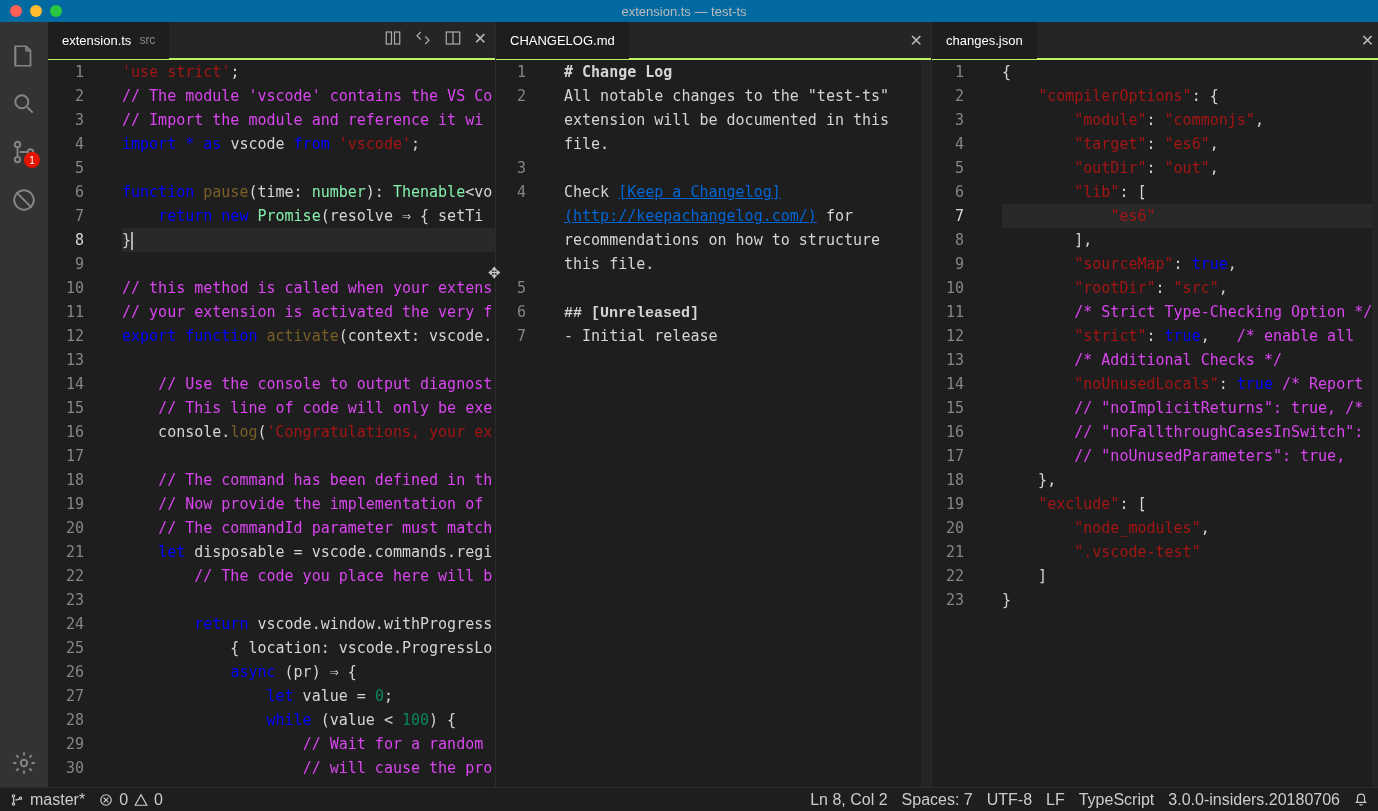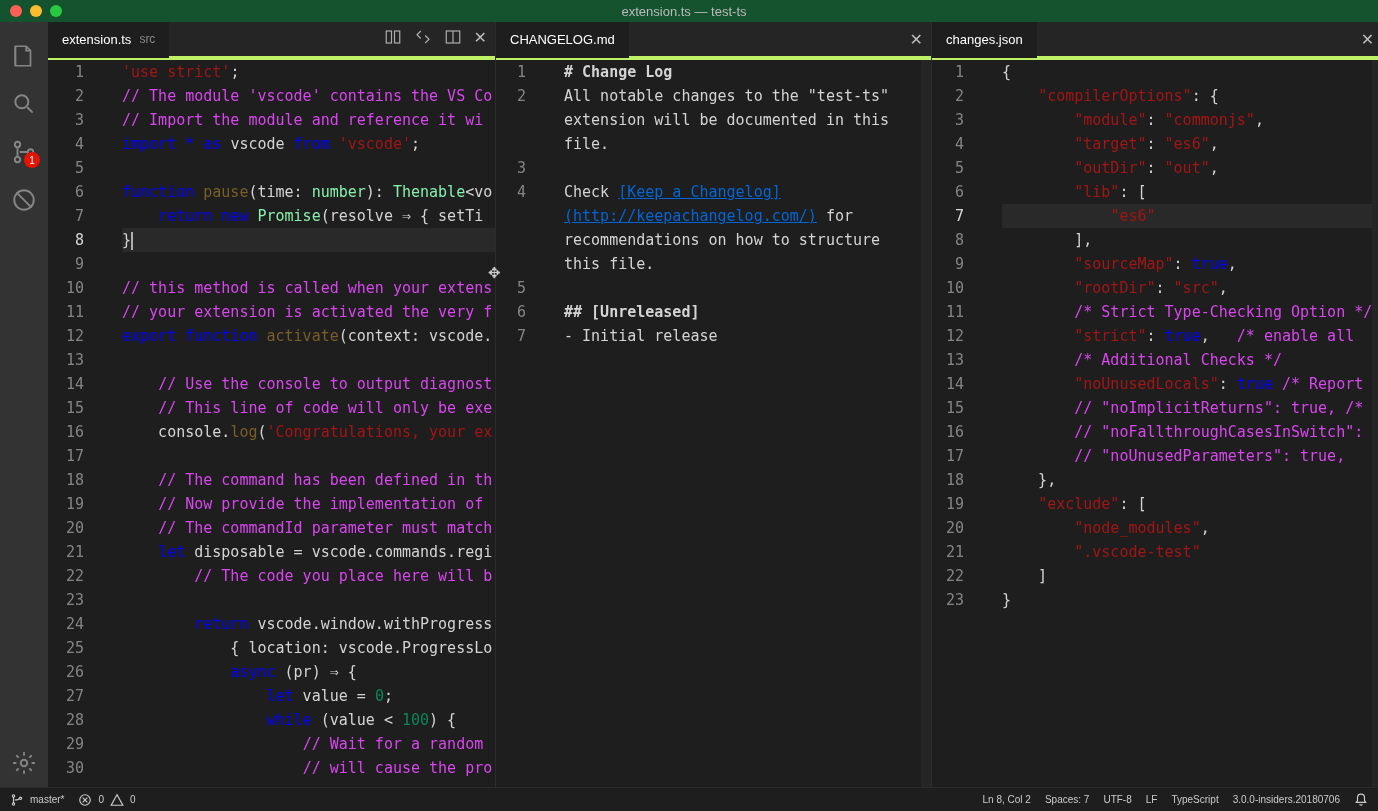--- a/index.html
+++ b/index.html
@@ -1,30 +1,30 @@
 <!DOCTYPE html>
 <html><head>
 <meta charset="utf-8">
 <style>
   * { box-sizing: border-box; margin: 0; padding: 0; }
   html, body { width: 1378px; height: 811px; overflow: hidden; font-family: -apple-system, BlinkMacSystemFont, "Segoe UI", sans-serif; background:#1e1e1e; }
   .window { display:flex; flex-direction:column; height:100%; }
-  .titlebar { height:22px; background:#14532d; color:#ccc; font-size:13px; display:flex; align-items:center; }
+  .titlebar { height:22px; background:#0369a1; color:#ccc; font-size:13px; display:flex; align-items:center; }
   .traffic { display:flex; gap:8px; margin-left:10px; }
   .tl { width:12px; height:12px; border-radius:50%; }
   .tl.red{background:#ff5f57;} .tl.yellow{background:#febc2e;} .tl.green{background:#28c840;}
   .title-text { flex:1; text-align:center; color:#bbb; font-size:13px; }
   .body { flex:1; display:flex; overflow:hidden; }
   .activitybar { width:52px; background:#333333; display:flex; flex-direction:column; align-items:center; padding-top:10px; }
   .activitybar .aicon { width:48px; height:48px; display:flex; align-items:center; justify-content:center; color:#858585; cursor:pointer; position:relative; }
   .activitybar .spacer { flex:1; }
   .badge { position:absolute; bottom:8px; right:8px; background:#e51400; color:#fff; border-radius:10px; min-width:16px; height:16px; font-size:10px; display:flex; align-items:center; justify-content:center; padding:0 4px; }
   .editors { flex:1; display:flex; }
   .group { display:flex; flex-direction:column; border-right:1px solid #2b2b2b; position:relative; }
-  .tabs { height:38px; background:#252526; display:flex; align-items:center; border-bottom:4px solid #bef264; }
+  .tabs { height:38px; background:#252526; display:flex; align-items:center; border-bottom:2px solid #bef264; }
   .tab { height:38px; display:flex; align-items:center; padding:0 14px; gap:8px; color:#bbb; font-size:13px; }
   .tab.active { background:#1e1e1e; color:#fff; }
   .tab .desc { color:#888; font-size:12px; }
   .tabactions { margin-left:auto; display:flex; gap:12px; padding-right:8px; color:#bbb; }
   .tabactions svg { opacity:0.9; }
   .editor { flex:1; display:flex; overflow:hidden; font-family:"SF Mono",Menlo,Consolas,monospace; font-size:15px; line-height:24px; }
   .gutter { width:48px; text-align:right; padding-right:12px; color:#858585; user-select:none; }
   .gutter .ln { height:24px; }
   .gutter .ln.active { color:#d7d7d7; }
   .code { flex:1; color:#d4d4d4; white-space:pre; overflow:hidden; position:relative;margin-left:26px; }
@@ -35,22 +35,22 @@
   .splitter { position:absolute; right:-7px; top:242px; width:14px; height:14px; color:#ccc; font-size:15px; cursor:col-resize; z-index:5; }
   
   .c-str { color:#a31515; } 
   .c-com { color:#d946ef; } 
   .c-key { color:#0000ff; } 
   .c-type{ color:#86efac; }
   .c-func{ color:#795e26; }
   .c-num { color:#098658; }
   .link { color:#0366d6; text-decoration:underline; }
   .md-h1{ font-weight:700; }
-  .md-h2{ font-weight:700; }
-  .statusbar { height:24px; background:#1e1e1e; border-top:1px solid #2b2b2b; display:flex; align-items:center; color:#ccc; font-size:10px; padding:0 10px; gap:14px; }
+  .md-h2{ font-weight:700;font-family:Liberation Mono, monospace; }
+  .statusbar { height:24px; background:#1e1e1e; border-top:1px solid #2b2b2b; display:flex; align-items:center; color:#ccc; font-size:16px; padding:0 10px; gap:14px; }
   .statusbar .sl { display:flex; align-items:center; gap:6px; }
   .statusbar .spacer{flex:1;}
 </style>
 </head>
 <body>
 
 <div class="window">
   <div class="titlebar">
     <div class="traffic">
       <div class="tl red"></div>

